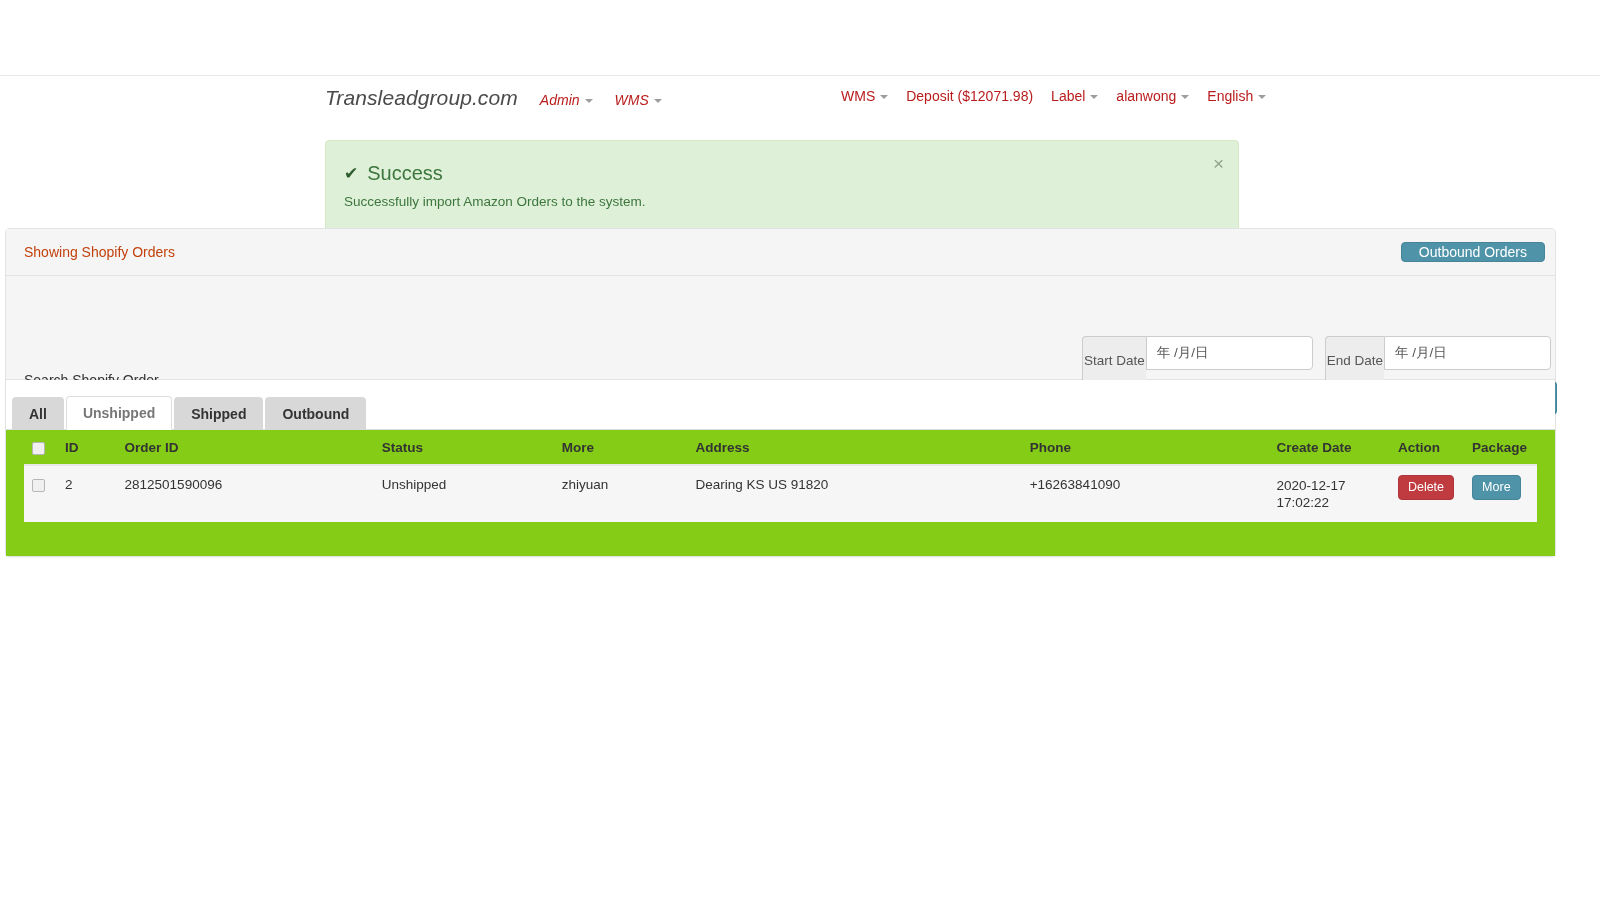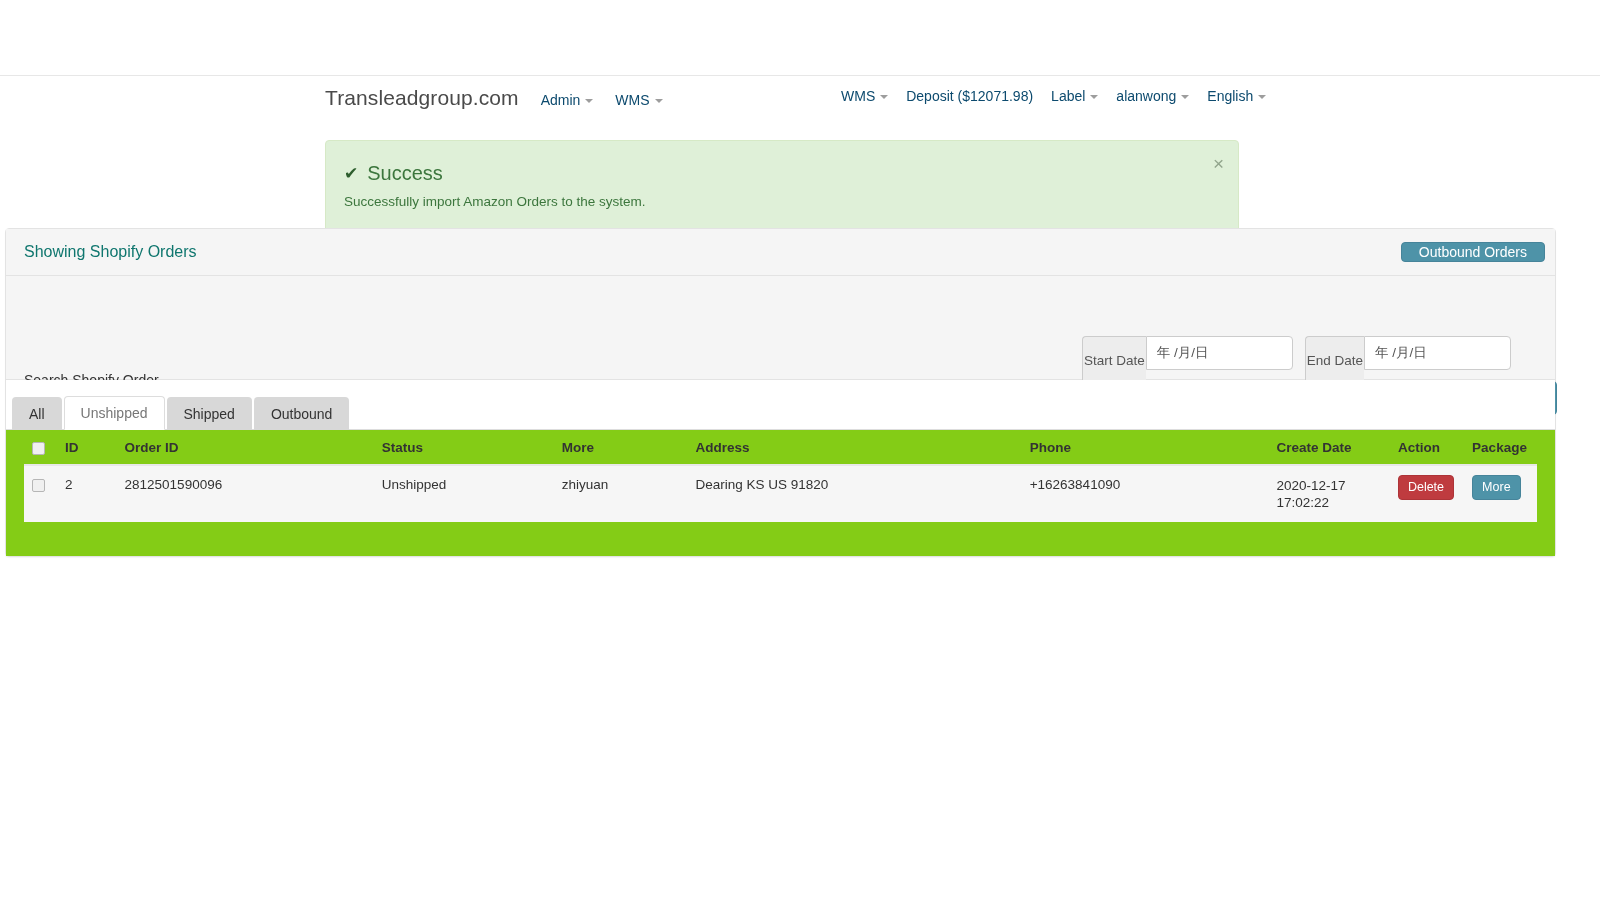--- a/index.html
+++ b/index.html
@@ -19,31 +19,32 @@
     border-bottom: 1px solid #e7e7e7;
     display: flex;
     align-items: center;
   }
   .nav-left {
     display: flex;
     align-items: baseline;
     position: absolute;
     left: 325px;
     top: 86px;
+    font-style: italic;
   }
   .brand {
     font-size: 21px;
     color: #4a4a4a;
     font-weight: 400;
     letter-spacing: 0.1px;
     white-space: nowrap;
   }
   .nav-link {
     font-size: 14px;
-    color: #0c4a6e;
+    color: #b91c1c;
     margin-left: 22px;
     white-space: nowrap;
     cursor: pointer;
   }
   .nav-right {
     position: absolute;
     left: 841px;
     top: 88px;
     display: flex;
     align-items: baseline;
@@ -123,22 +124,22 @@
     height: 47px;
     background: #f5f5f5;
     border-bottom: 1px solid #e3e3e3;
     display: flex;
     align-items: center;
     justify-content: space-between;
     padding: 0 10px 0 18px;
     position: relative;
   }
   .panel-head-title {
-    font-size: 16px;
-    color: #0f766e;
+    font-size: 14px;
+    color: #c2410c;
   }
   .btn {
     display: inline-flex;
     align-items: center;
     justify-content: center;
     border: 1px solid transparent;
     border-radius: 4px;
     font-size: 14px;
     cursor: pointer;
     font-family: "Liberation Sans", sans-serif;
@@ -198,21 +199,21 @@
     font-size: 13.5px;
     color: #555555;
     padding: 0 1px;
     display: flex;
     align-items: center;
     height: 48px;
     white-space: nowrap;
   }
   .date-input {
     height: 34px;
-    width: 147px;
+    width: 167px;
     border: 1px solid #cccccc;
     border-radius: 0 4px 4px 0;
     background: #ffffff;
     font-size: 13.5px;
     color: #555555;
     padding: 0 10px;
     font-family: "Liberation Sans", sans-serif;
     outline: none;
     display: flex;
     align-items: center;
@@ -235,20 +236,21 @@
     padding: 0 15px;
     margin-left: 7px;
     font-size: 14px;
   }
 
   
   .tabs-area {
     position: relative;
     padding-top: 14px;
     background: #ffffff;
+    font-weight: bold;
   }
   .tabs {
     display: flex;
     align-items: flex-end;
     padding-left: 6px;
     border-bottom: 1px solid #dddddd;
     height: 36px;
   }
   .tab {
     background: #d8d8d8;

